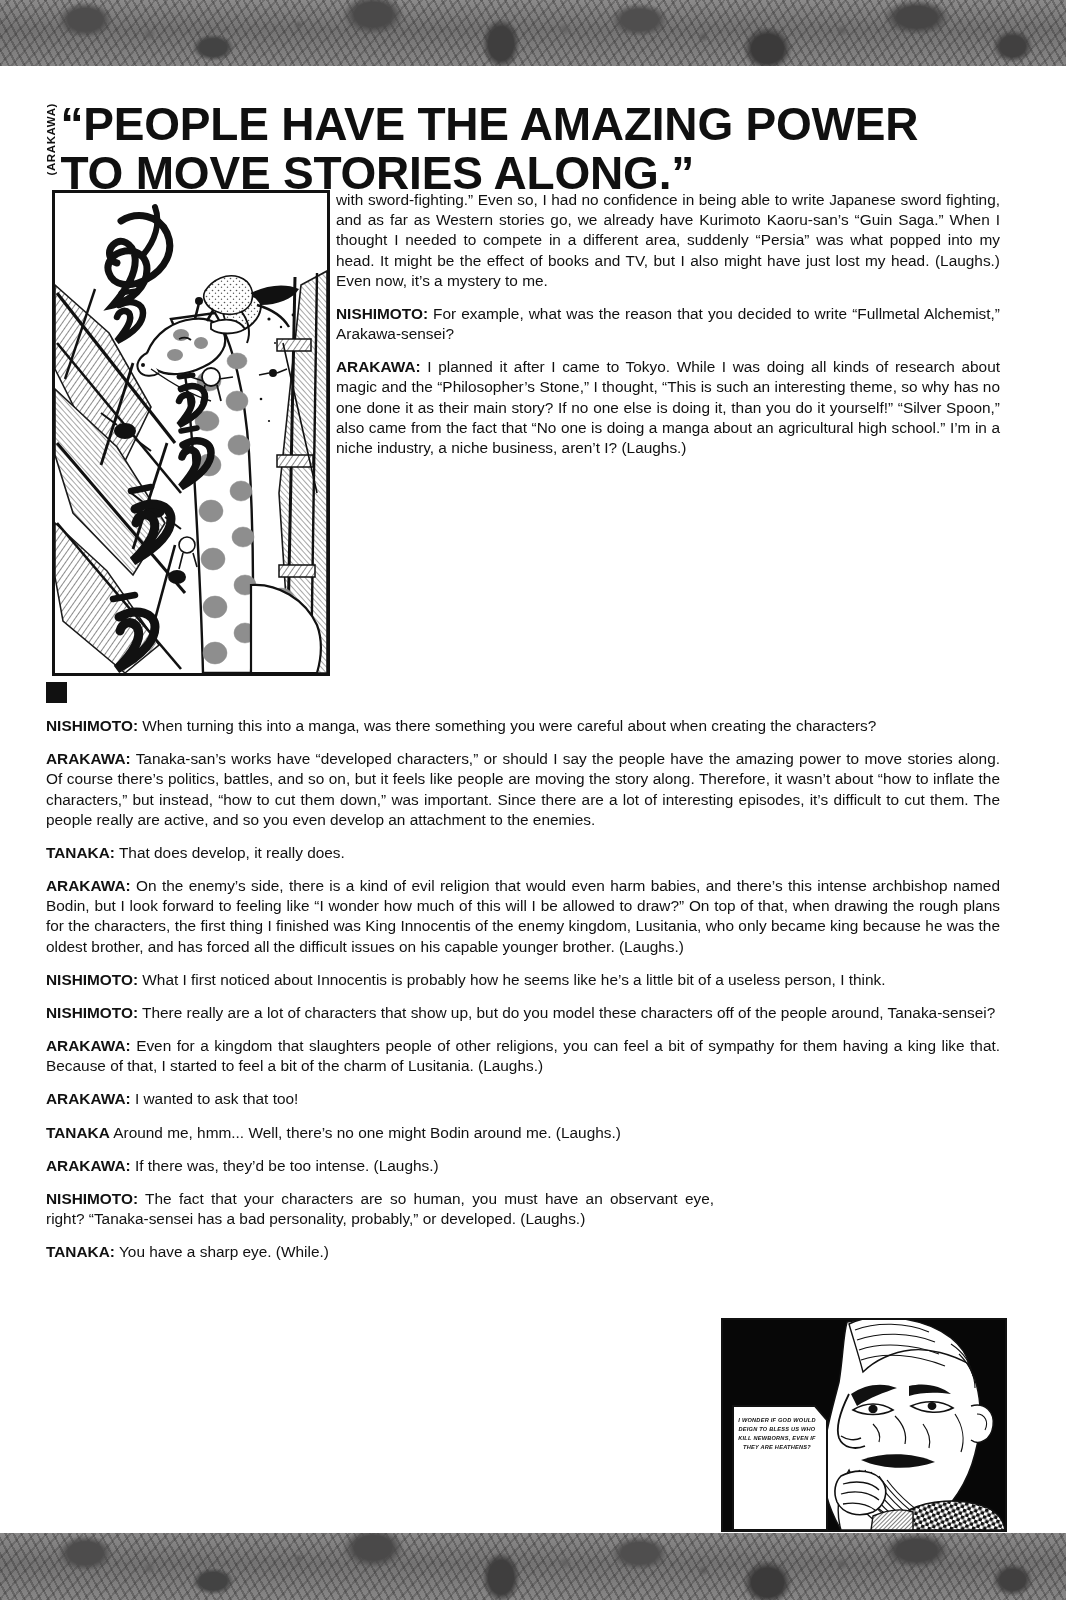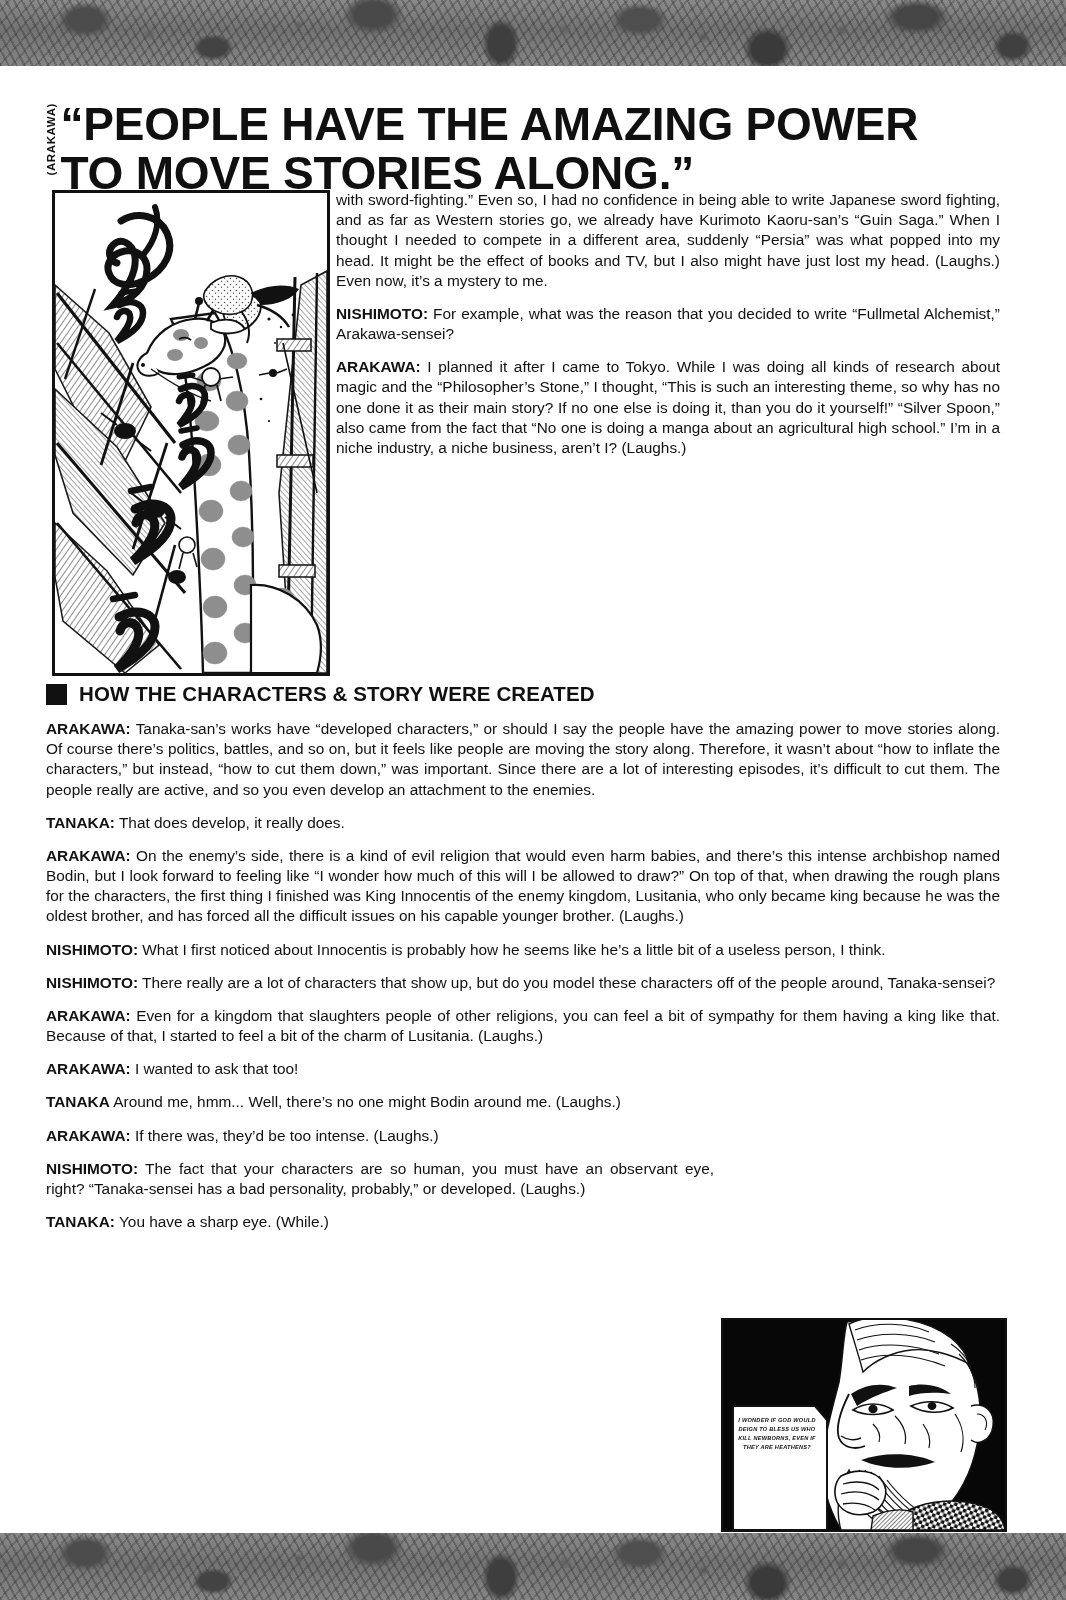--- a/index.html
+++ b/index.html
@@ -359,23 +359,25 @@
         <span class="spk">NISHIMOTO:</span><span> For example, what was the reason that you decided to write “Fullmetal Alchemist,” Arakawa-sensei?</span>
       </p>
       <p class="body">
         <span class="spk">ARAKAWA:</span><span> I planned it after I came to Tokyo. While I was doing all kinds of research about magic and the “Philosopher’s Stone,” I thought, “This is such an interesting theme, so why has no one done it as their main story? If no one else is doing it, than you do it yourself!” “Silver Spoon,” also came from the fact that “No one is doing a manga about an agricultural high school.” I’m in a niche industry, a niche business, aren’t I? (Laughs.)</span>
       </p>
     </div>
 
     <div class="full-width">
       <div class="section-head">
         <span class="sq"></span>
-        <h2>HOW THE CHARACTERS &amp; STORY WERE CREATED</h2>
       </div>
 
+      <p class="body">
+        <span class="spk">NISHIMOTO:</span><span> When turning this into a manga, was there something you were careful about when creating the characters?</span>
+      </p>
       <p class="body">
         <span class="spk">ARAKAWA:</span><span> Tanaka-san’s works have “developed characters,” or should I say the people have the amazing power to move stories along. Of course there’s politics, battles, and so on, but it feels like people are moving the story along. Therefore, it wasn’t about “how to inflate the characters,” but instead, “how to cut them down,” was important. Since there are a lot of interesting episodes, it’s difficult to cut them. The people really are active, and so you even develop an attachment to the enemies.</span>
       </p>
       <p class="body">
         <span class="spk">TANAKA:</span><span> That does develop, it really does.</span>
       </p>
       <p class="body">
         <span class="spk">ARAKAWA:</span><span> On the enemy’s side, there is a kind of evil religion that would even harm babies, and there’s this intense archbishop named Bodin, but I look forward to feeling like “I wonder how much of this will I be allowed to draw?” On top of that, when drawing the rough plans for the characters, the first thing I finished was King Innocentis of the enemy kingdom, Lusitania, who only became king because he was the oldest brother, and has forced all the difficult issues on his capable younger brother. (Laughs.)</span>
       </p>
       <p class="body">

